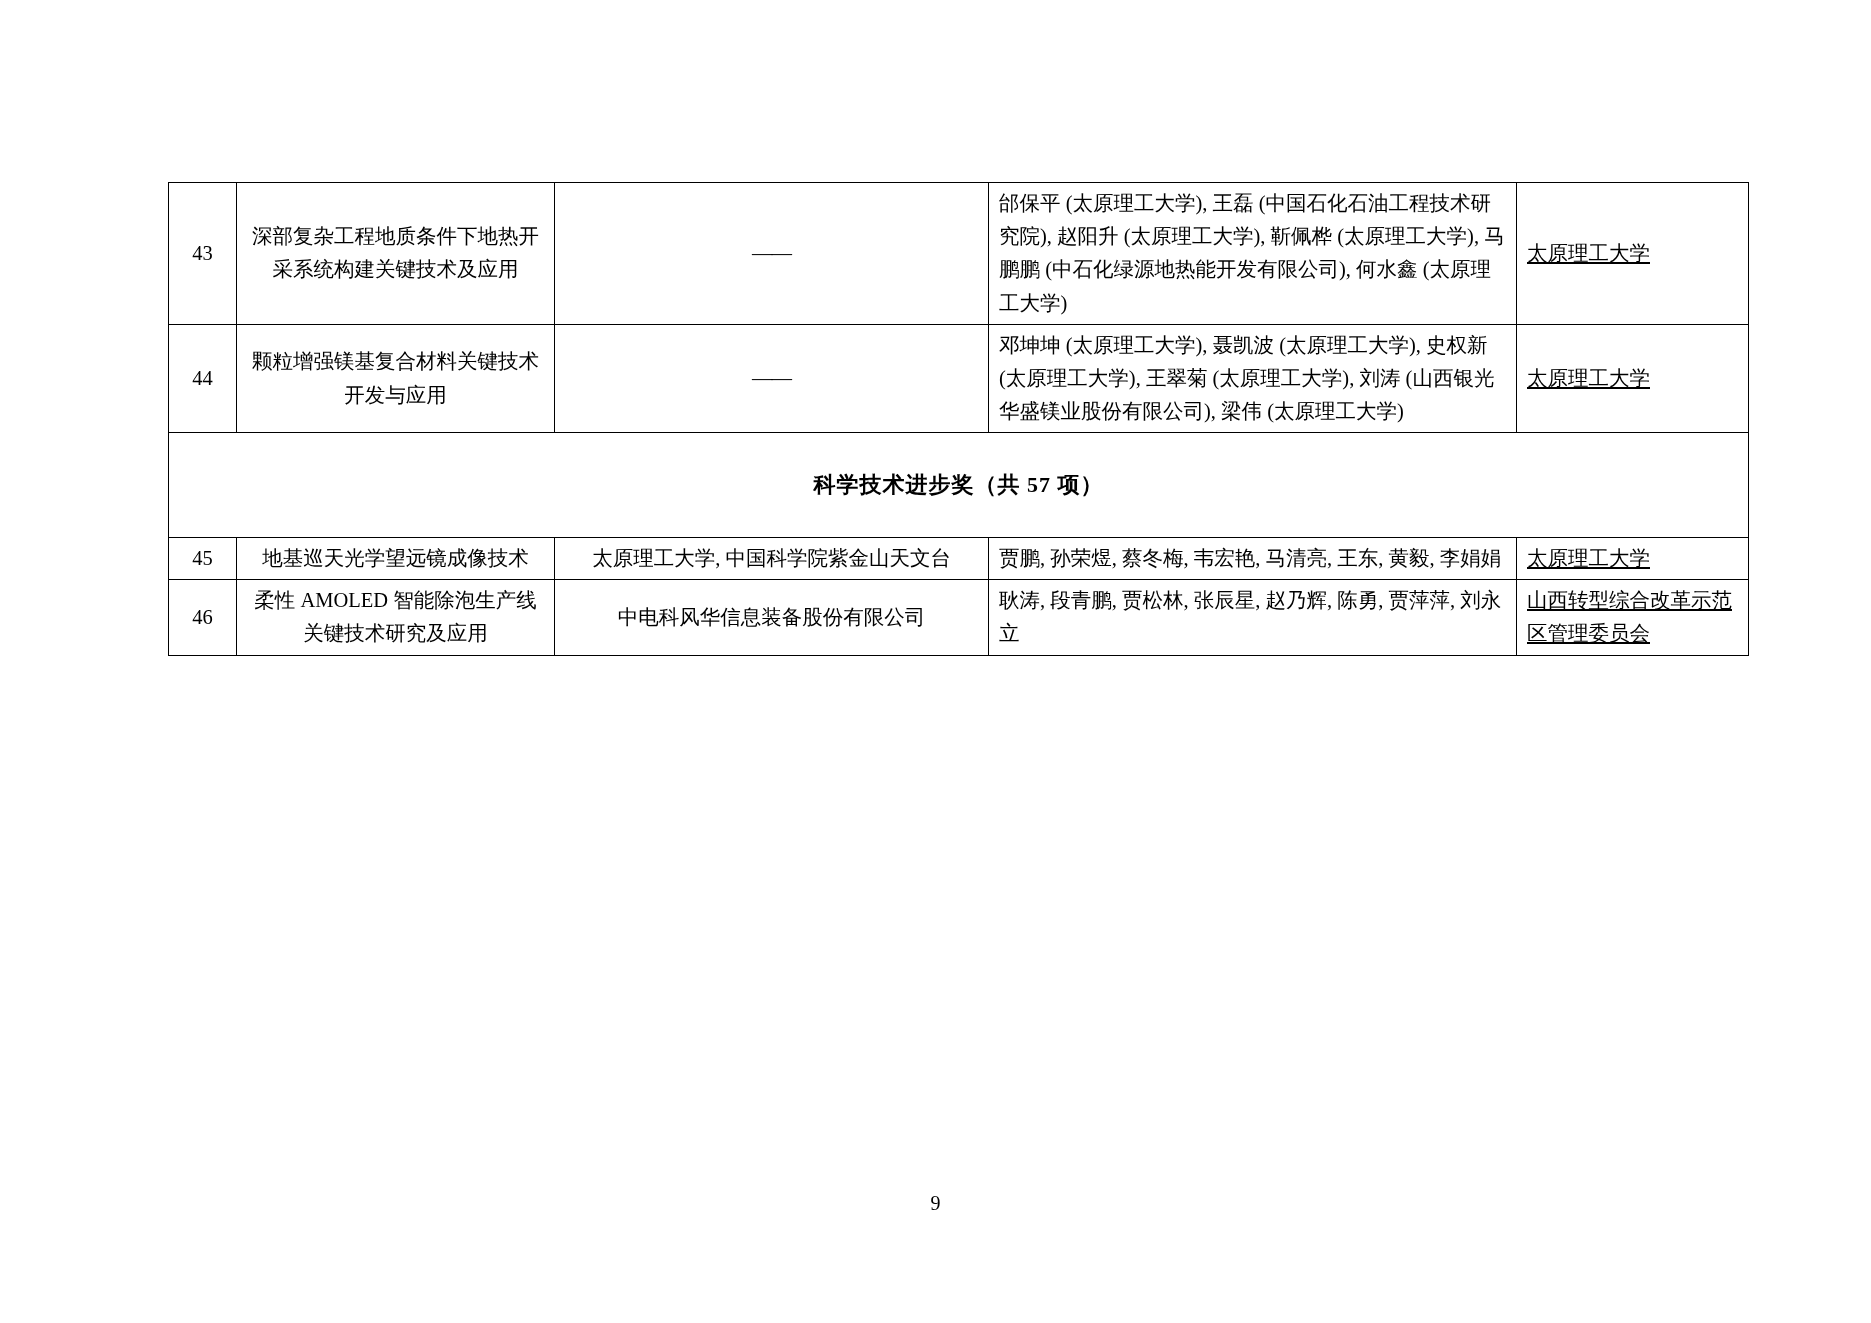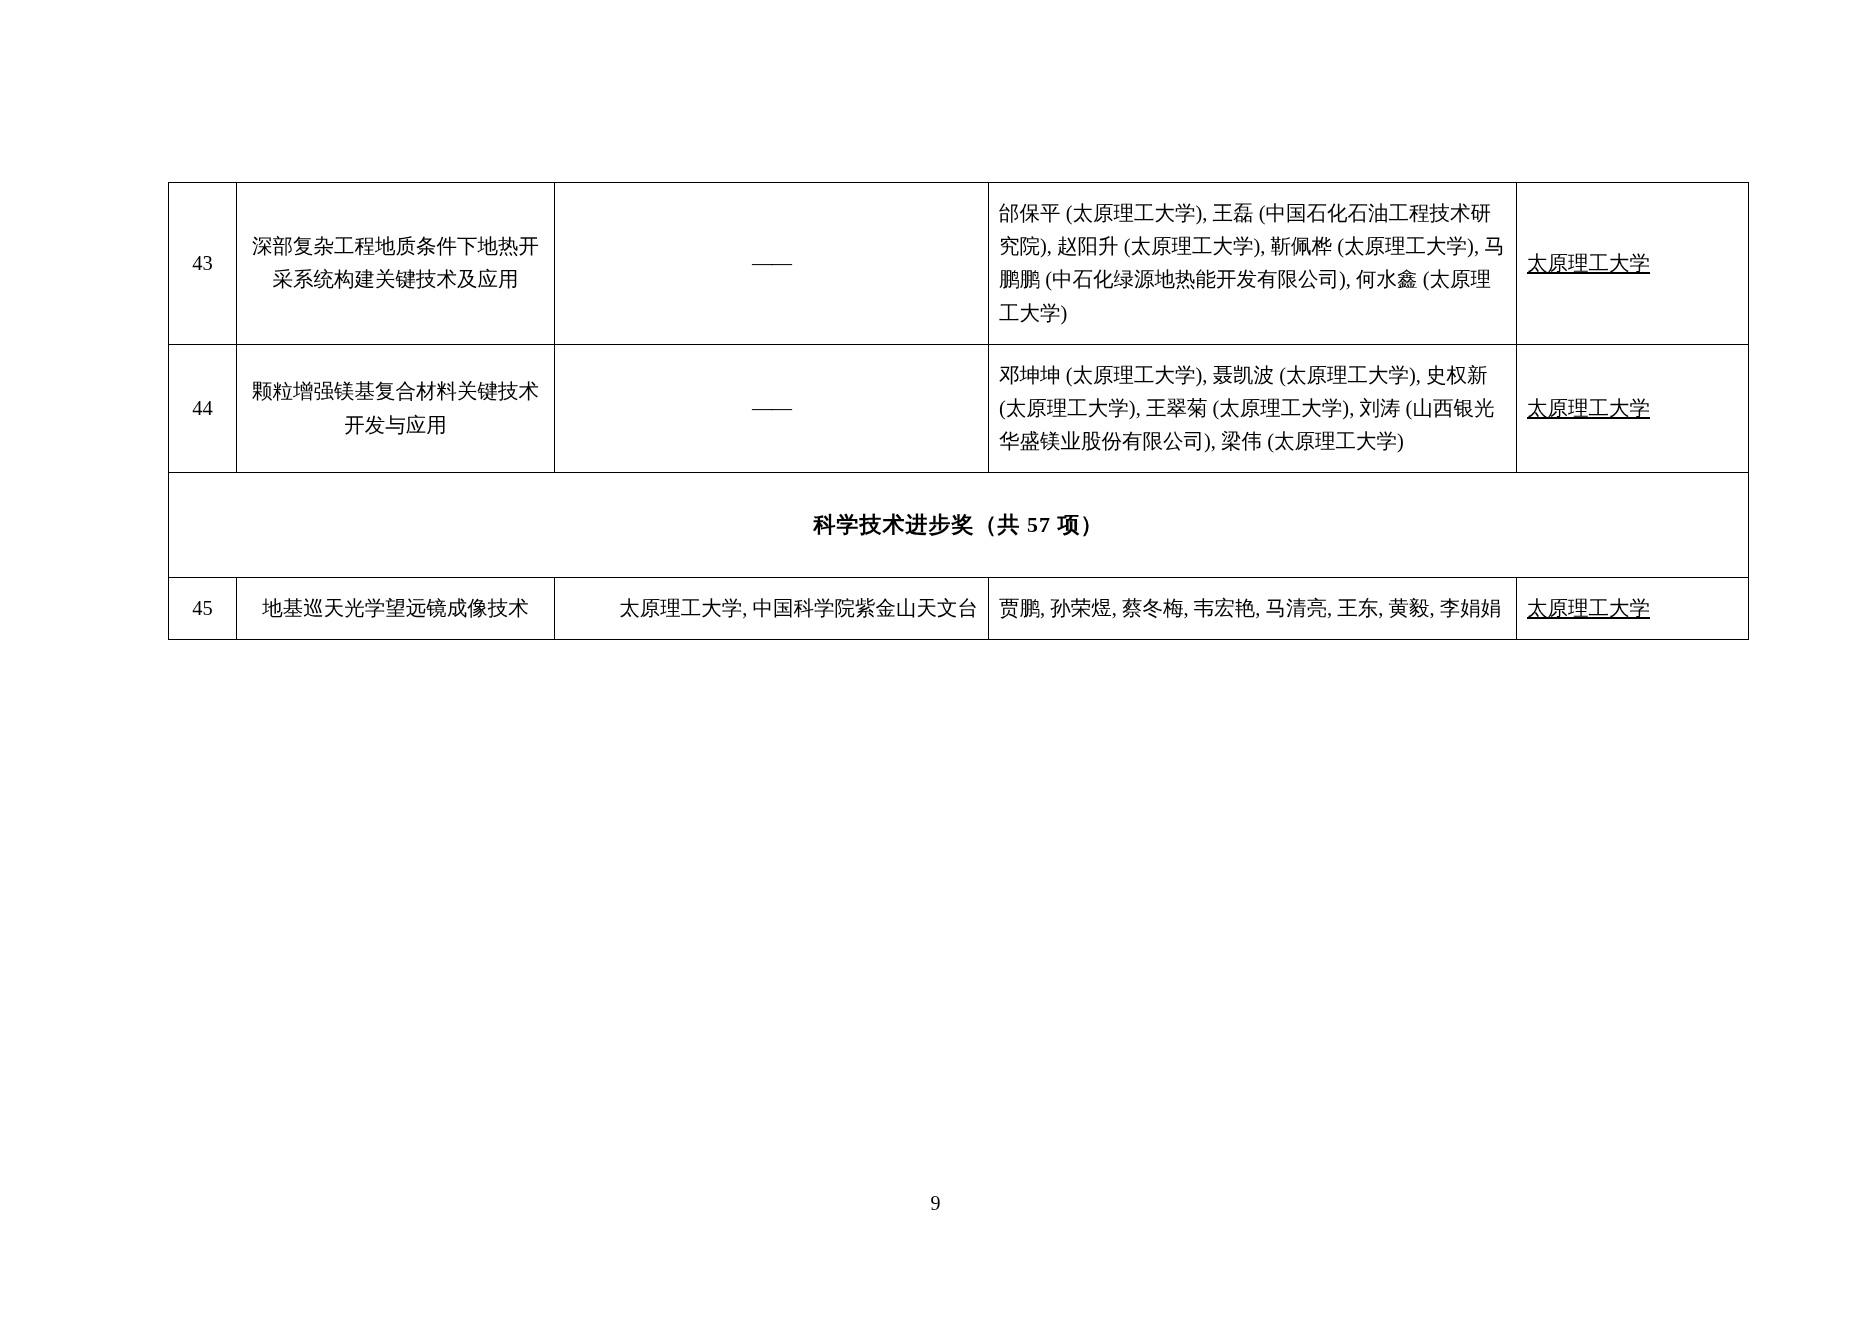--- a/index.html
+++ b/index.html
@@ -27,40 +27,40 @@
     width: 1580px;
   }
   table.award-table {
     border-collapse: collapse;
     width: 1580px;
     table-layout: fixed;
   }
   table.award-table td {
     border: 1px solid #000000;
     vertical-align: middle;
-    padding: 14px 10px;
+    padding: 4px 10px;
     font-size: 20.5px;
     line-height: 1.62;
     font-family: "Liberation Serif", "DejaVu Serif", serif;
   }
   .col-no { width: 68px; }
   .col-title { width: 318px; }
   .col-org { width: 434px; }
   .col-people { width: 528px; }
   .col-recommender { width: 232px; }
 
   td.no {
     text-align: center;
     font-size: 21px;
   }
   td.title {
     text-align: center;
   }
   td.org {
-    text-align: right;
+    text-align: center;
   }
   td.org.dash {
     text-align: center;
     letter-spacing: -1px;
   }
   td.people {
     text-align: left;
   }
   td.recommender {
     text-align: left;
@@ -116,19 +116,26 @@
         <tr class="section-row">
           <td colspan="5">科学技术进步奖（共 57 项）</td>
         </tr>
         <tr>
           <td class="no">45</td>
           <td class="title">地基巡天光学望远镜成像技术</td>
           <td class="org">太原理工大学, 中国科学院紫金山天文台</td>
           <td class="people">贾鹏, 孙荣煜, 蔡冬梅, 韦宏艳, 马清亮, 王东, 黄毅, 李娟娟</td>
           <td class="recommender">太原理工大学</td>
         </tr>
+        <tr>
+          <td class="no">46</td>
+          <td class="title">柔性 AMOLED 智能除泡生产线关键技术研究及应用</td>
+          <td class="org">中电科风华信息装备股份有限公司</td>
+          <td class="people">耿涛, 段青鹏, 贾松林, 张辰星, 赵乃辉, 陈勇, 贾萍萍, 刘永立</td>
+          <td class="recommender">山西转型综合改革示范区管理委员会</td>
+        </tr>
       </tbody>
     </table>
   </div>
 
   <div class="page-number">9</div>
 
 </div>
 
 </body></html>

